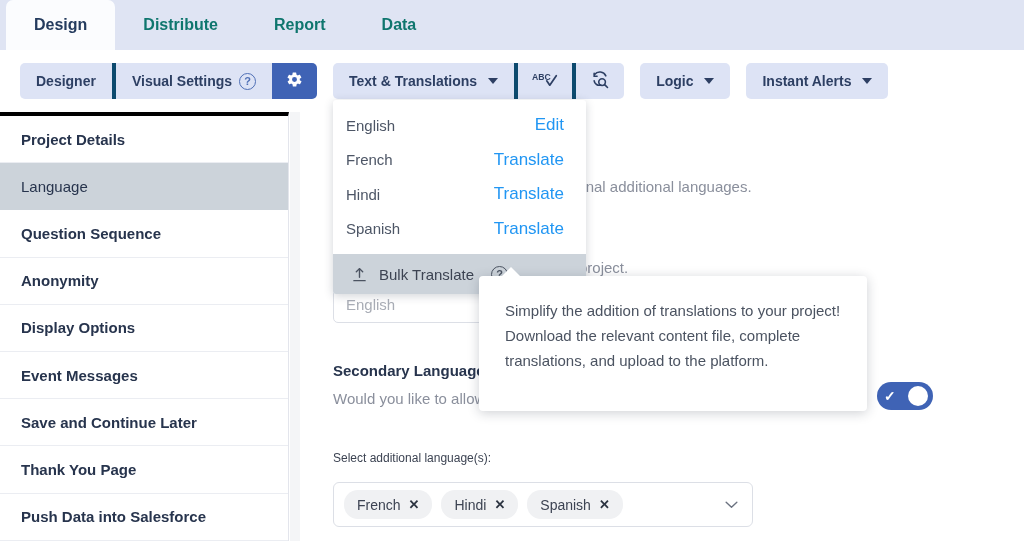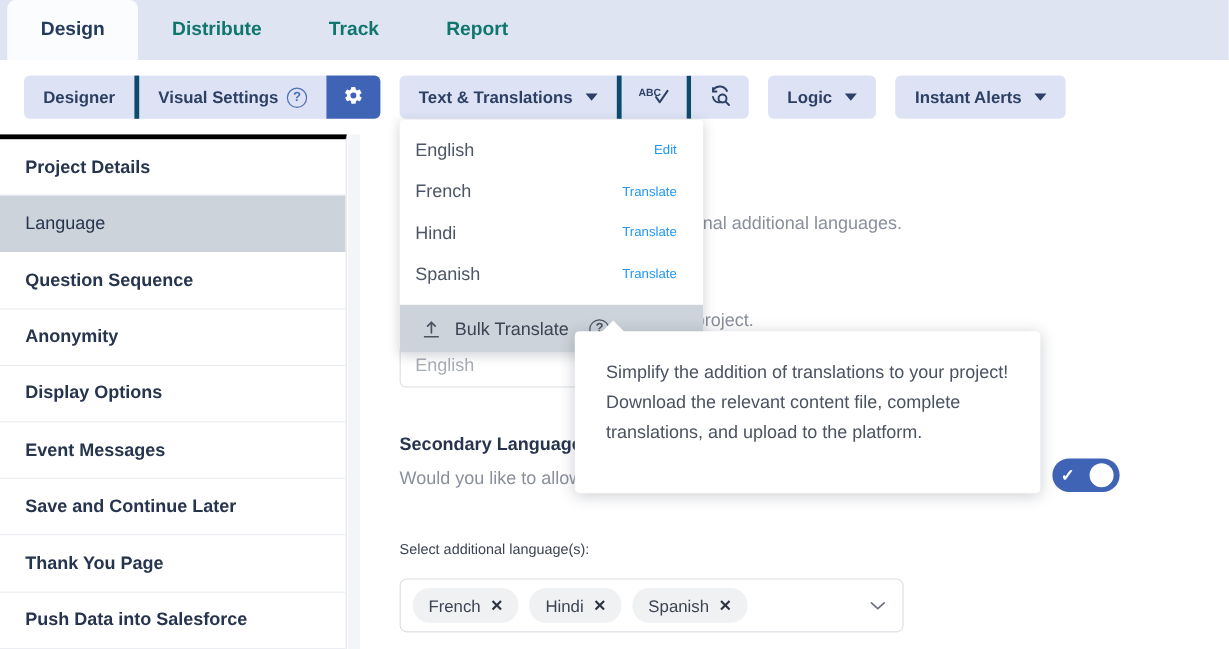--- a/index.html
+++ b/index.html
@@ -221,21 +221,21 @@
     overflow: hidden;
   }
   .dd-row {
     height: 34.5px;
     display: flex; align-items: center; justify-content: space-between;
     padding: 0 22px 0 13px;
     font-size: 15px;
     cursor: pointer;
   }
   .dd-lang { color: #4d5666; }
-  .dd-action { color: #2196f3; font-size: 11px; }
+  .dd-action { color: #2196f3; font-size: 17px; }
   .dd-pad-top { height: 8px; }
   .dd-pad-bot { height: 8px; }
   .dd-bulk {
     position: relative;
     height: 40px;
     background: #ccd3da;
     display: flex; align-items: center;
     padding-left: 19px;
     gap: 12px;
     font-size: 15px;
@@ -290,24 +290,24 @@
 <div id="app">
 
   <div class="tabbar">
     <div class="tab active">
         <span>Design</span>
       </div>
     <div class="tab">
         <span>Distribute</span>
       </div>
     <div class="tab">
-        <span>Track</span>
+        <span>Report</span>
       </div>
     <div class="tab">
-        <span>Report</span>
+        <span>Data</span>
       </div>
   </div>
 
   <div class="toolbar">
 
     <div class="tb-group">
       <div class="tb-btn first">
         <span>Designer</span>
       </div>
       <div class="tb-btn sep">

